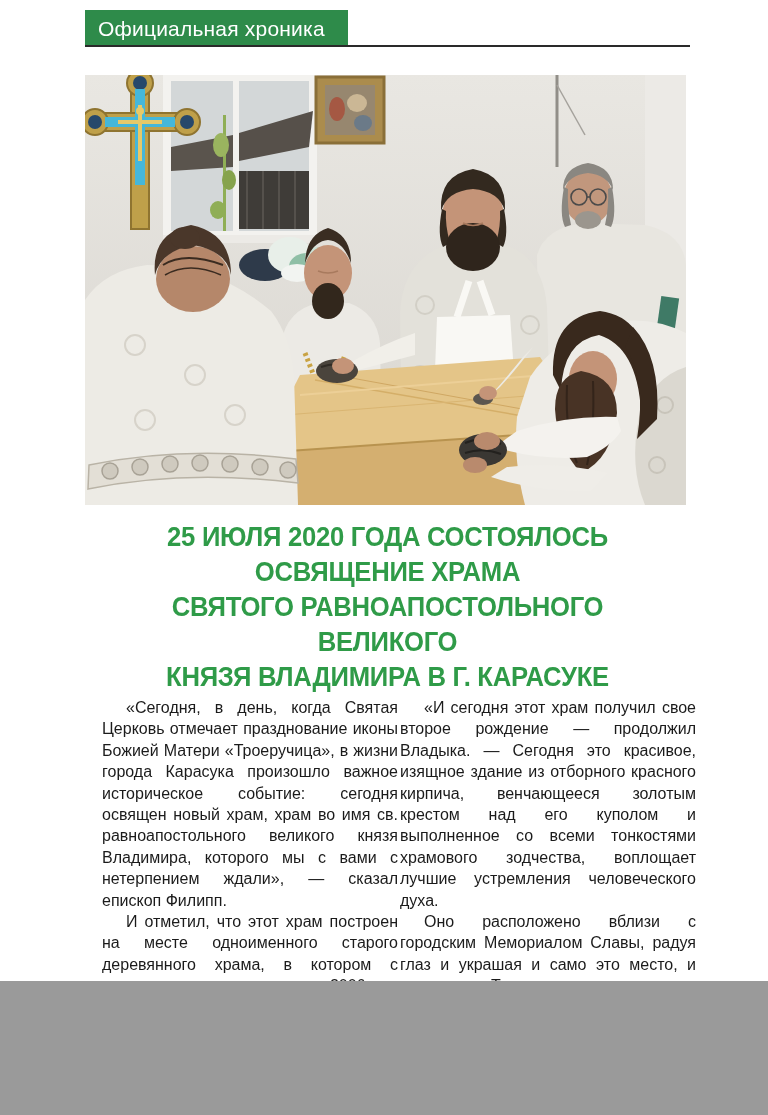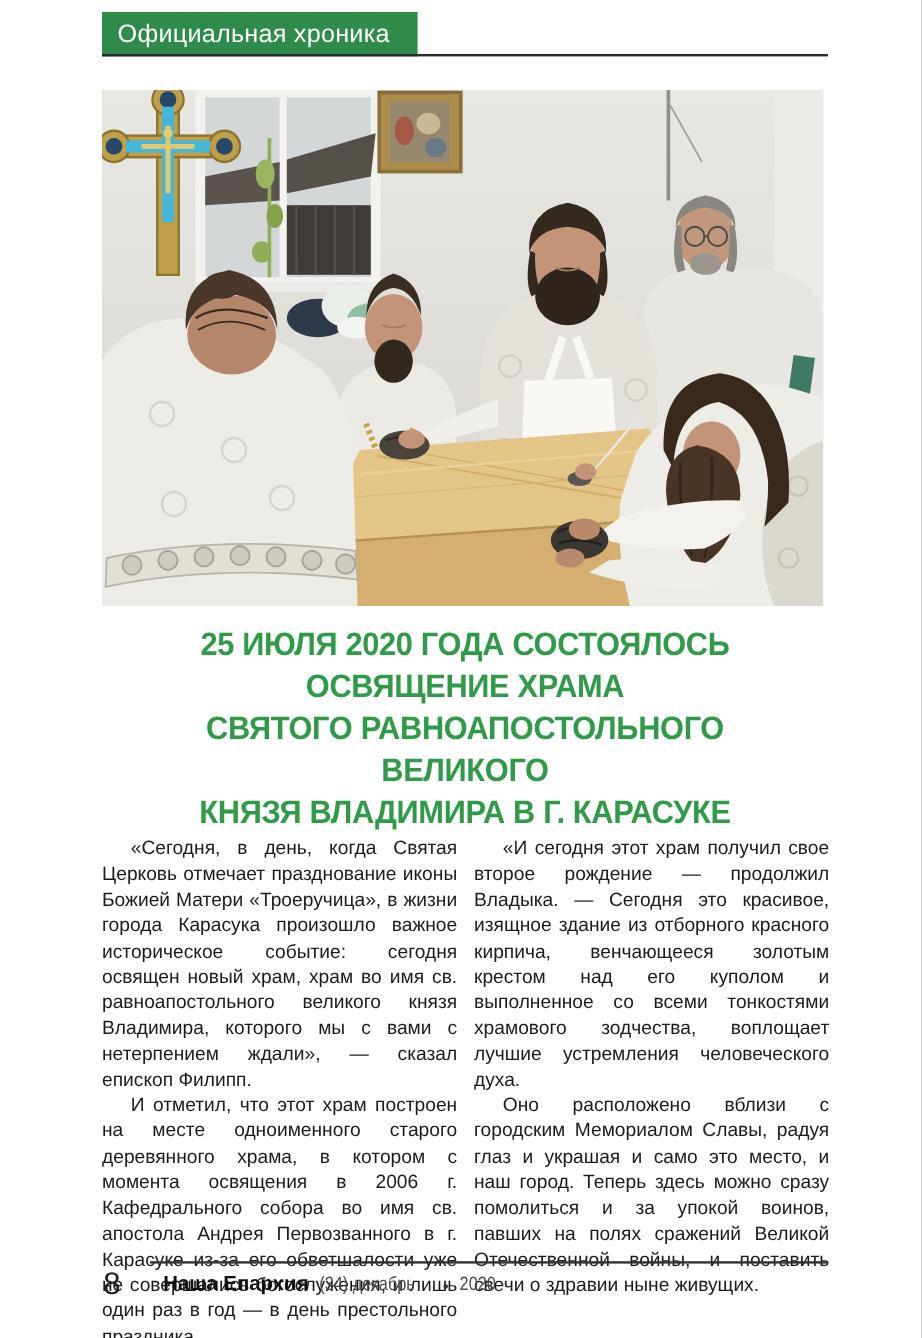--- a/index.html
+++ b/index.html
@@ -1,18 +1,18 @@
 <!DOCTYPE html>
 <html><head>
 <meta charset="utf-8">
 <style>
   html,body{margin:0;padding:0;background:#9a9a9a;}
   .page{
     position:relative;
-    width:768px;height:1115px;
+    width:768px;height:981px;
     background:#ffffff;
     font-family:"Liberation Sans","DejaVu Sans",sans-serif;
     color:#1b1b1b;
     overflow:hidden;
     margin:0 auto;
   }
   
   .section-box{
     position:absolute;left:85px;top:10px;width:250px;height:37px;
     background:#2e8b4a;color:#ffffff;
@@ -27,22 +27,22 @@
   .photo-wrap svg{display:block;width:601px;height:430px;}
   
   .headline{
     position:absolute;left:85px;top:520px;width:605px;
     text-align:center;color:#2f9b48;font-weight:bold;
     font-size:27px;line-height:35px;letter-spacing:-0.3px;
     transform:scaleX(0.95);transform-origin:center top;
   }
   
   .columns{
-    position:absolute;left:85px;top:697px;width:606px;height:350px;
-    display:flex;gap:14px;
+    position:absolute;left:102px;top:697px;width:606px;height:350px;
+    display:flex;gap:2px;
   }
   .col{width:296px;font-size:16px;line-height:21.4px;text-align:justify;}
   .col p{margin:0;}
   .col p.indent{text-indent:24px;}
   
   .page-number{
     position:absolute;left:86px;top:1054px;font-size:26px;color:#222;
   }
   .footer-rule{
     position:absolute;left:125px;top:1051px;width:565px;height:2px;background:#333;

